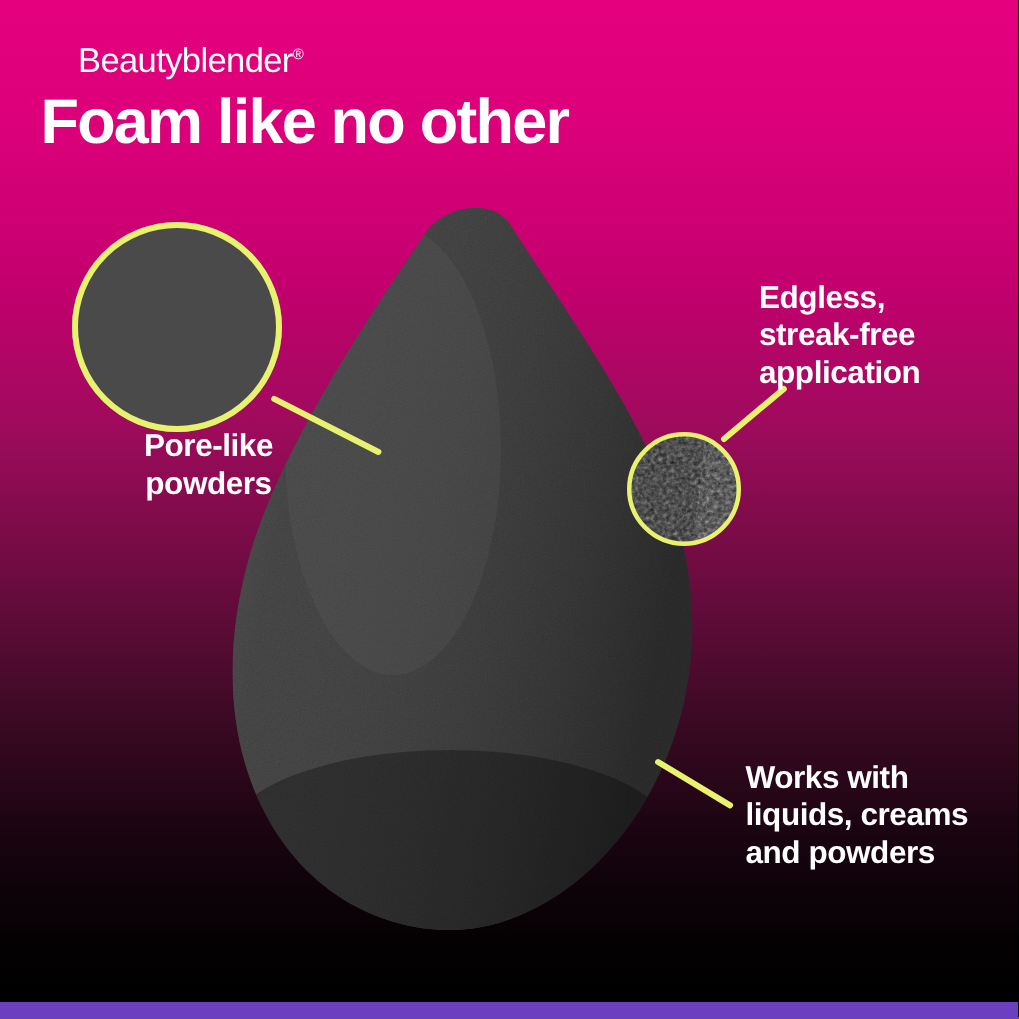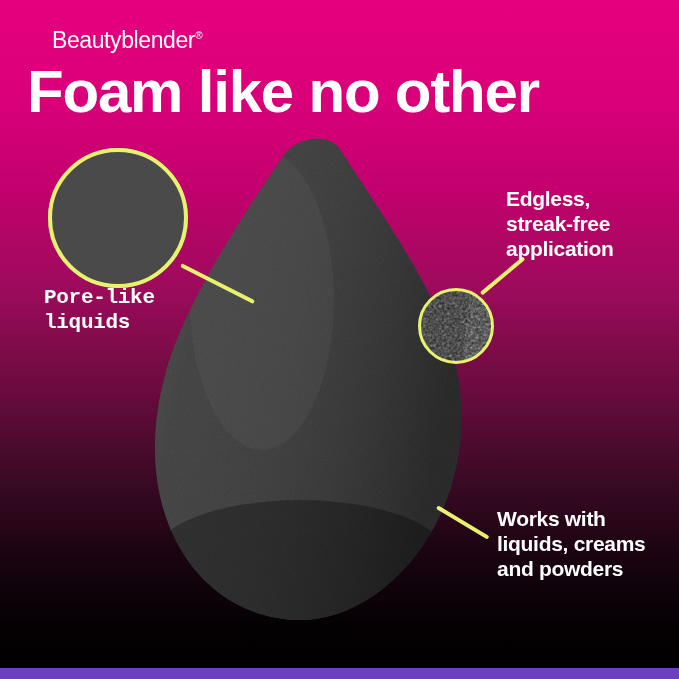--- a/index.html
+++ b/index.html
@@ -49,21 +49,21 @@
   }
   #brand .reg {
     font-size: 10px;
     vertical-align: super;
     font-weight: 400;
   }
   #headline {
     position: absolute;
     left: 27px;
     top: 57px;
-    font-size: 60px;
+    font-size: 42px;
     font-weight: bold;
     letter-spacing: -1.2px;
     color: #FFFFFF;
     white-space: nowrap;
   }
 
   
   #sponge-wrap {
     position: absolute;
     left: 0;
@@ -130,22 +130,21 @@
     color: #FFFFFF;
     font-weight: bold;
     font-size: 21px;
     line-height: 25px;
     letter-spacing: -0.3px;
   }
   #caption-texture {
     left: 44px;
     top: 285px;
     width: 190px;
-    text-align: left;
-    font-family: Liberation Mono, monospace;
+    text-align: center;
   }
   #caption-edgeless {
     left: 506px;
     top: 186px;
     width: 175px;
     text-align: left;
   }
   #caption-liquids {
     left: 497px;
     top: 506px;
@@ -269,21 +268,21 @@
   <div class="leader" id="leader-texture"></div>
   <div class="leader" id="leader-edge"></div>
   <div class="leader" id="leader-liquids"></div>
 
   <div id="brand"><span>Beautyblender</span><span class="reg">®</span></div>
 
   <div id="headline">Foam like no other</div>
 
   <div class="caption" id="caption-texture">
     <div>Pore-like</div>
-    <div>liquids</div>
+    <div>powders</div>
   </div>
 
   <div class="caption" id="caption-edgeless">
     <div>Edgless,</div>
     <div>streak-free</div>
     <div>application</div>
   </div>
 
   <div class="caption" id="caption-liquids">
     <div>Works with</div>

